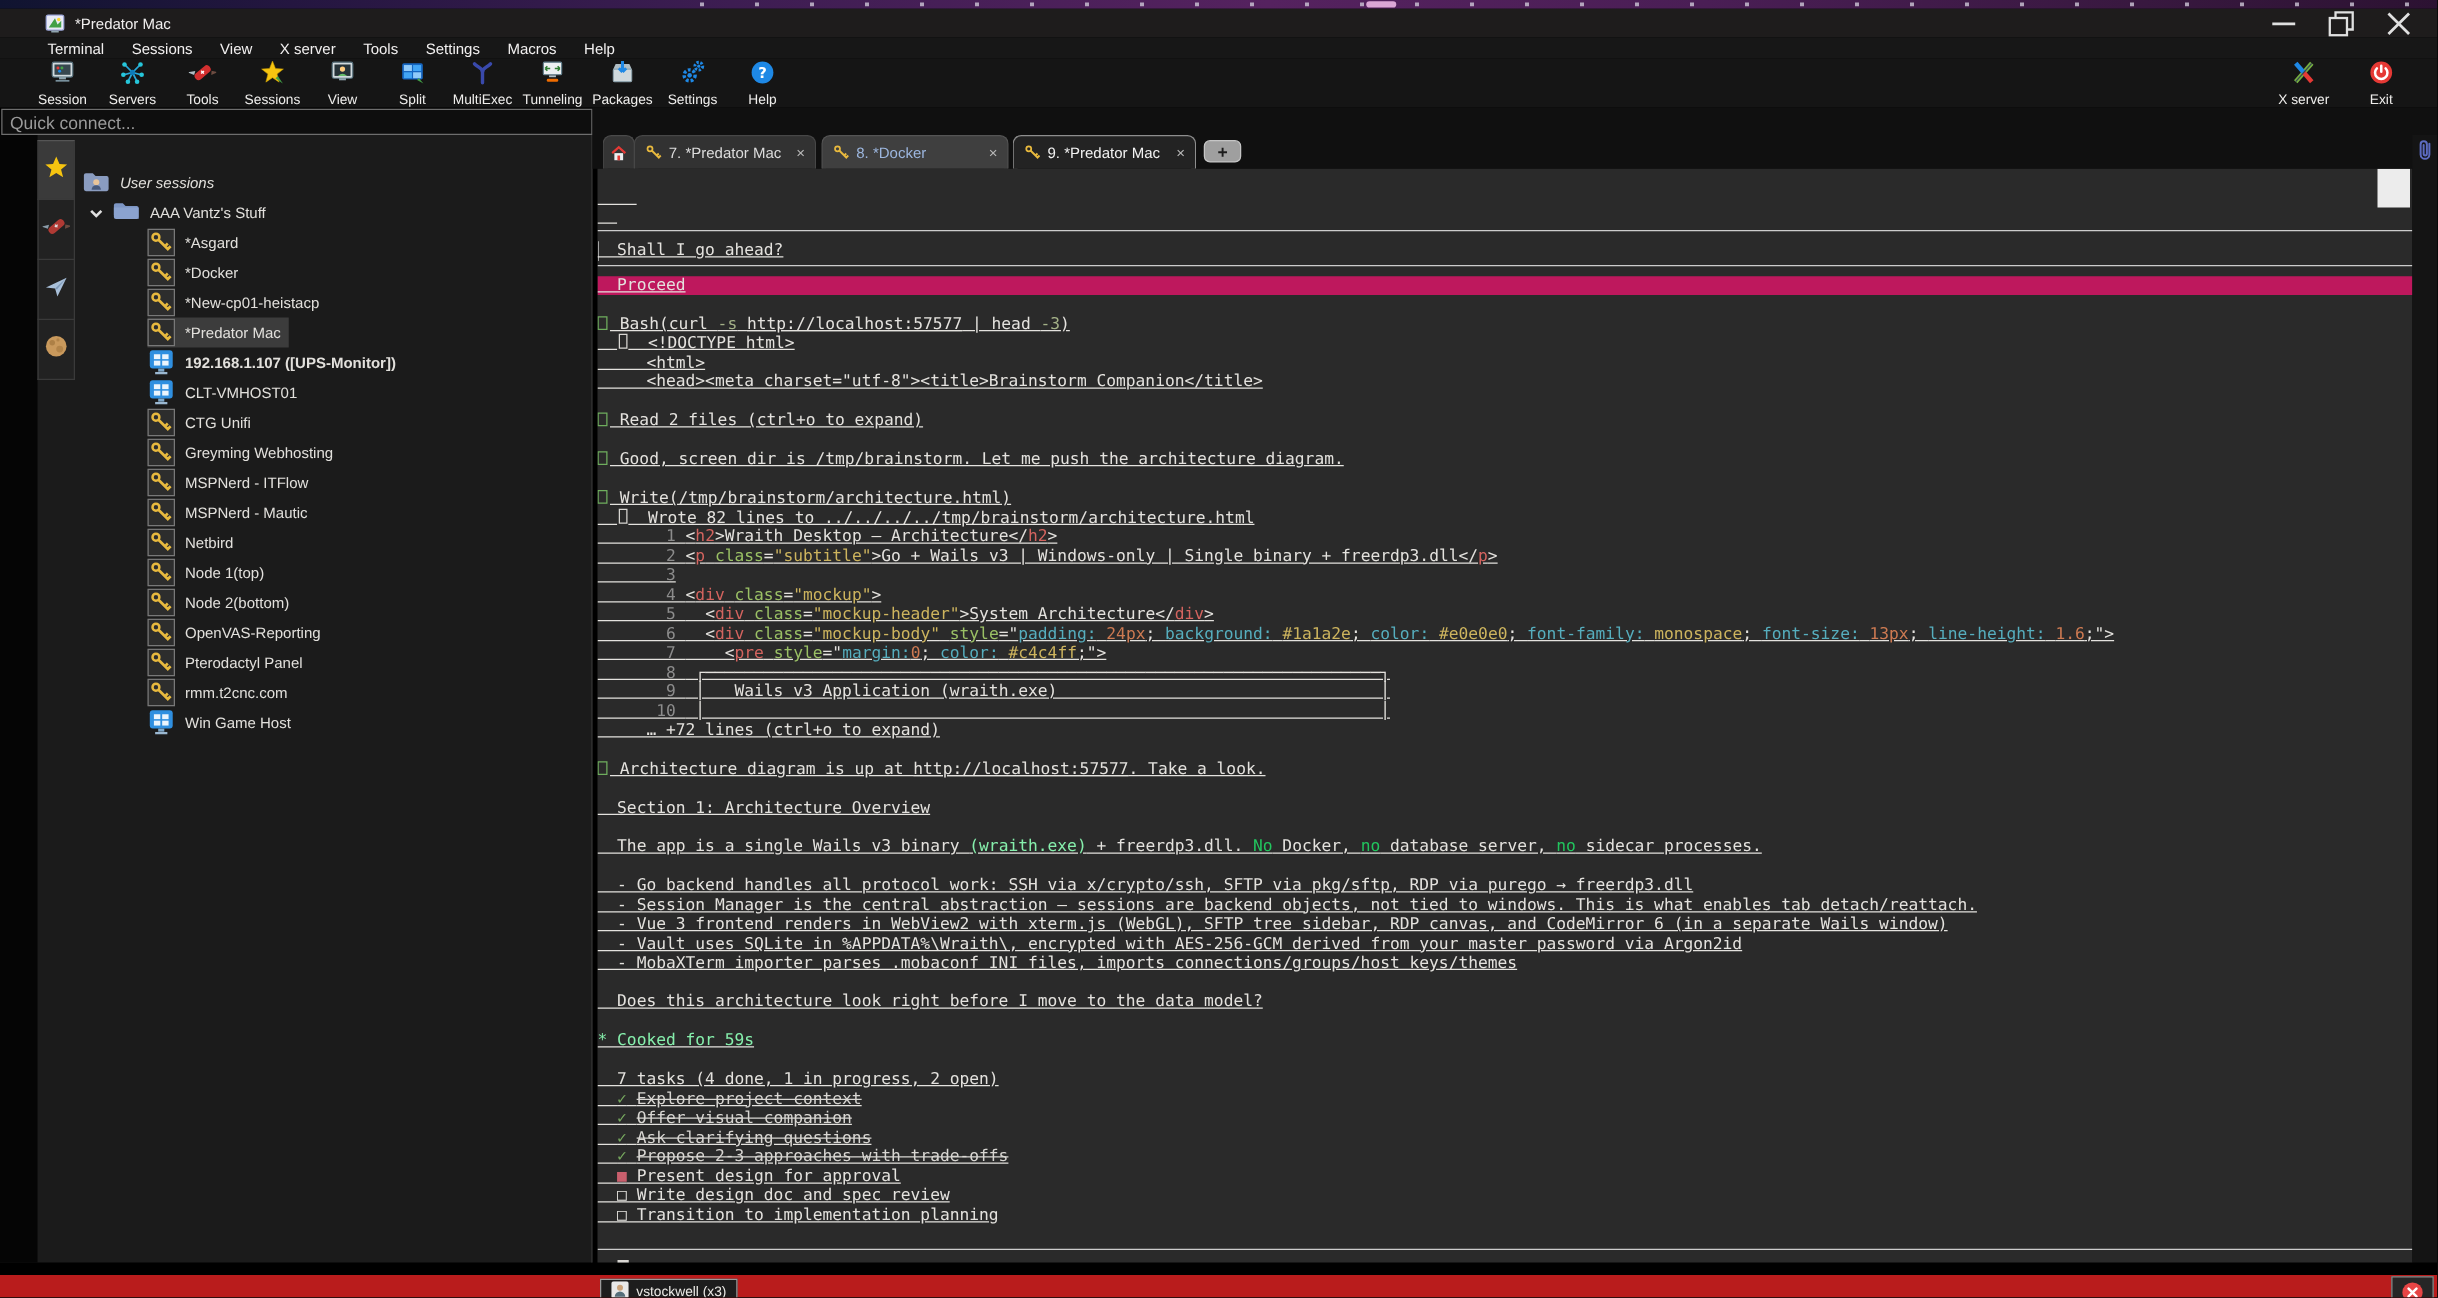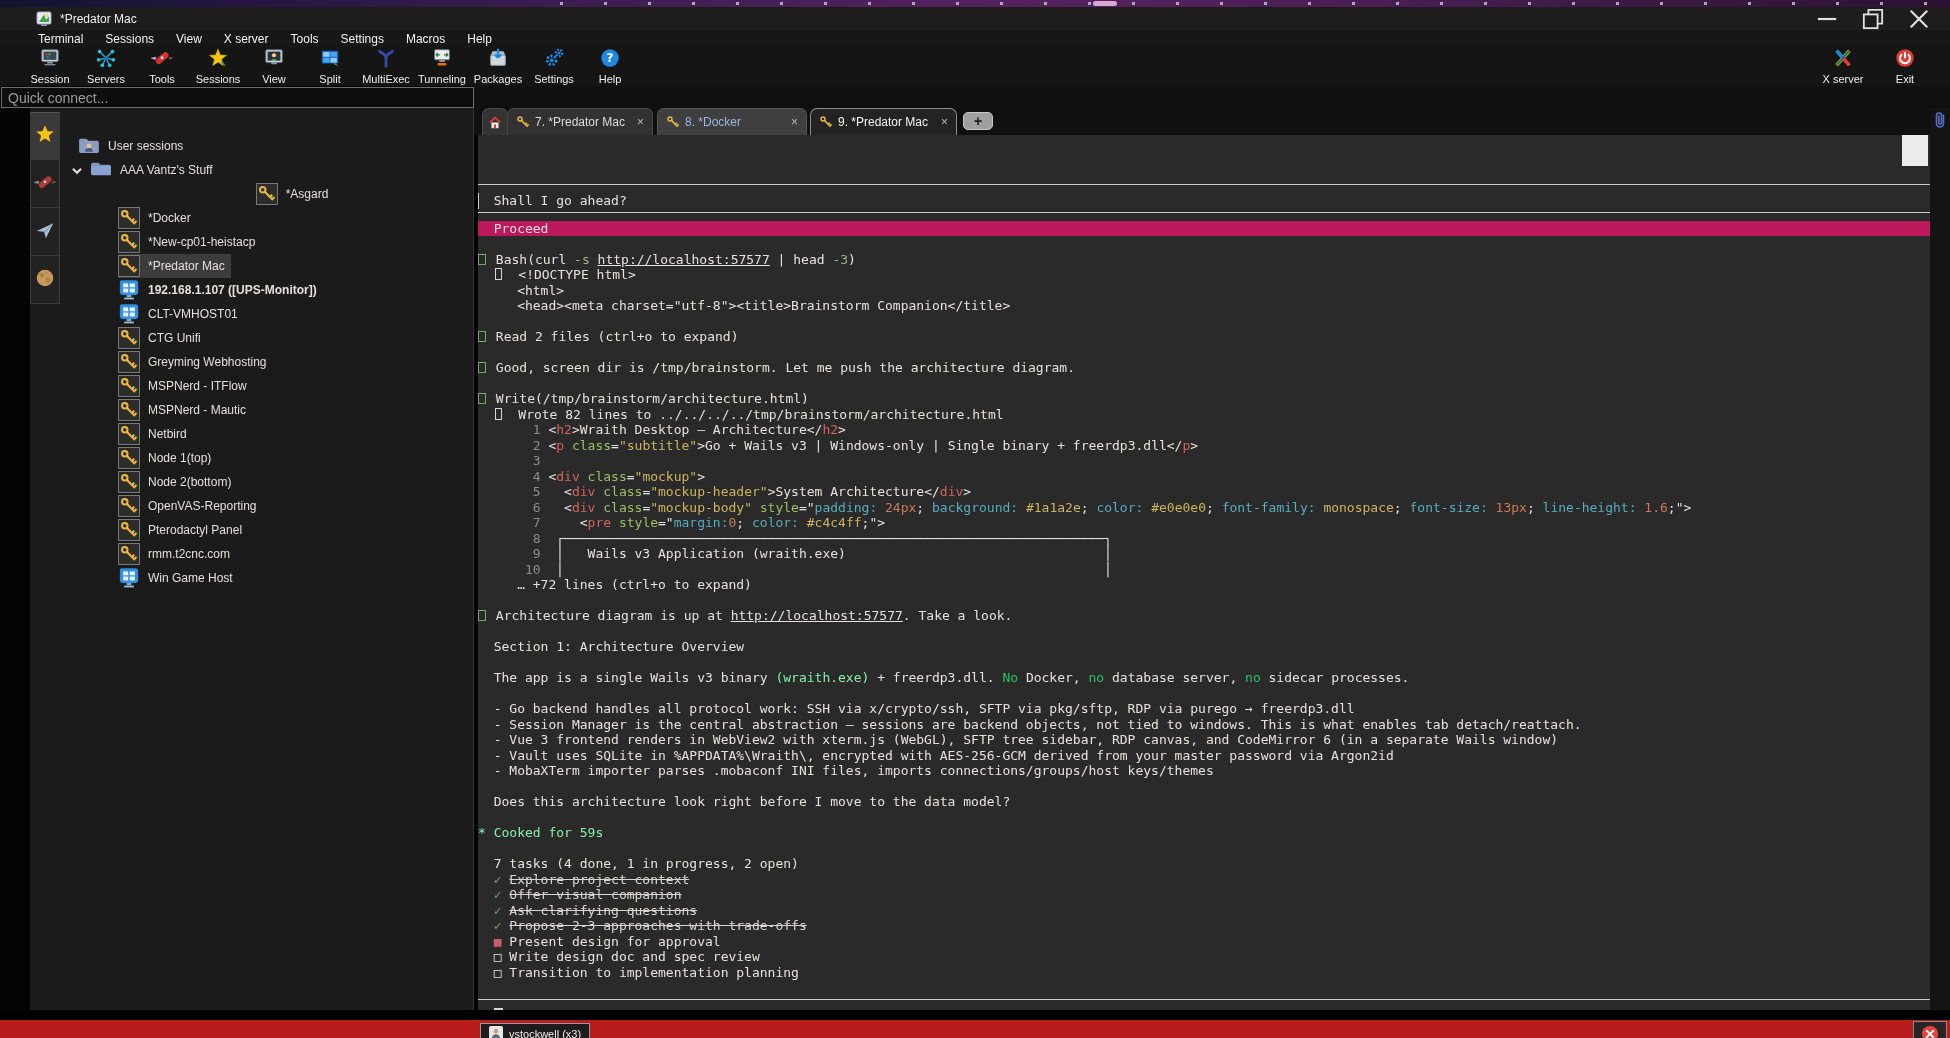--- a/index.html
+++ b/index.html
@@ -70,21 +70,21 @@
   .tab.normal { background:#323232; border:1px solid #474747; border-bottom:none; color:#dcdcdc; }
   .tab.activity { background:#3f3f3f; border:1px solid #555; border-bottom:none; color:#9cb6de; }
   .tab.active { background:#232323; border:1px solid #8e8e8e; border-bottom:none; color:#f2f2f2; }
   .tab-new { position:absolute; bottom:5px; width:30px; height:18px; border-radius:5px;
     background:#9f9f9f; border:1px solid #c5c5c5; display:flex; align-items:center; justify-content:center; }
   .tab-new span { color:#1c1c1c; font-weight:bold; font-size:14px; line-height:1; }
 
   
   .terminal { position:absolute; left:478px; top:135px; width:1452px; height:875px; background:#2a2a2a;
     font-family:"DejaVu Sans Mono", monospace; font-size:13px; color:#e4e2de; white-space:pre; overflow:hidden;
-    padding-top:1px; }
+    padding-top:1px;text-decoration:underline; }
   .tline { height:15.5px; line-height:15.5px; }
   .thr { height:9px; border-top:1px solid #cdcdcd; margin-top:3px; }
   .proceed { background:#be185d; }
   .bl { box-shadow: inset 1px 0 0 #cdcdcd; }
   .lno { color:#8c8c8c; }
   .dim { color:#86efac; }
   .tag { color:#d4645f; }
   .attr { color:#9ac065; }
   .str { color:#cdb45e; }
   .prop { color:#56aebe; }
@@ -328,21 +328,21 @@
         <div class="rail-btn">
           <span><svg viewBox="0 0 24 24">
               <circle cx="12" cy="12" r="9" fill="#c9995c"></circle>
               <circle cx="8.5" cy="9" r="2.4" fill="#a87b42" opacity="0.85"></circle>
               <circle cx="15" cy="14.5" r="3" fill="#a87b42" opacity="0.7"></circle>
               <circle cx="13.5" cy="6.5" r="1.4" fill="#a87b42" opacity="0.7"></circle>
             </svg></span>
         </div>
       </div>
     <div class="tree" id="tree">
-        <div class="tree-row" style="padding-left: 18px;">
+        <div class="tree-row" style="padding-left: 6px; font-style: italic;">
           <span class="hl">
             <span class="t-icon">
               <svg viewBox="0 0 20 16">
                 <path d="M1 3 a1.5 1.5 0 0 1 1.5 -1.5 h5 l2 2 h8 a1.5 1.5 0 0 1 1.5 1.5 v8 a1.5 1.5 0 0 1 -1.5 1.5 h-15 a1.5 1.5 0 0 1 -1.5 -1.5 Z" fill="#8a9cc0"></path>
                 <circle cx="10" cy="8" r="2.2" fill="#e8c49a"></circle>
                 <path d="M6.6 13.5 a3.4 3.4 0 0 1 6.8 0 Z" fill="#46597c"></path>
               </svg>
             </span>
             <span>User sessions</span>
           </span>
@@ -354,21 +354,21 @@
           <span class="hl">
             <span class="t-icon">
               <svg viewBox="0 0 20 16">
                 <path d="M1 3 a1.5 1.5 0 0 1 1.5 -1.5 h5 l2 2 h8 a1.5 1.5 0 0 1 1.5 1.5 v8 a1.5 1.5 0 0 1 -1.5 -1.5 v0 h-15 a1.5 1.5 0 0 1 -1.5 -1.5 Z" fill="#7d96c5"></path>
                 <path d="M1 4.5 h18 v7 a1.5 1.5 0 0 1 -1.5 1.5 h-15 a1.5 1.5 0 0 1 -1.5 -1.5 Z" fill="#8ba3d0"></path>
               </svg>
             </span>
             <span>AAA Vantz's Stuff</span>
           </span>
         </div>
-        <div class="tree-row" style="padding-left: 58px; justify-content: center;">
+        <div class="tree-row" style="padding-left: 58px;">
           <span class="hl">
             <span class="t-icon boxed">
               <svg viewBox="0 0 16 16">
                 <circle cx="4.6" cy="4.6" r="2.2" fill="none" stroke="#e8b93e" stroke-width="1.6"></circle>
                 <path d="M6.2 6.2 L12.8 12.8 M10.4 10.4 L12.2 8.6 M12.2 12.2 L14 10.4" stroke="#e8b93e" stroke-width="1.7" fill="none"></path>
               </svg>
             </span>
             <span>*Asgard</span>
           </span>
         </div>

